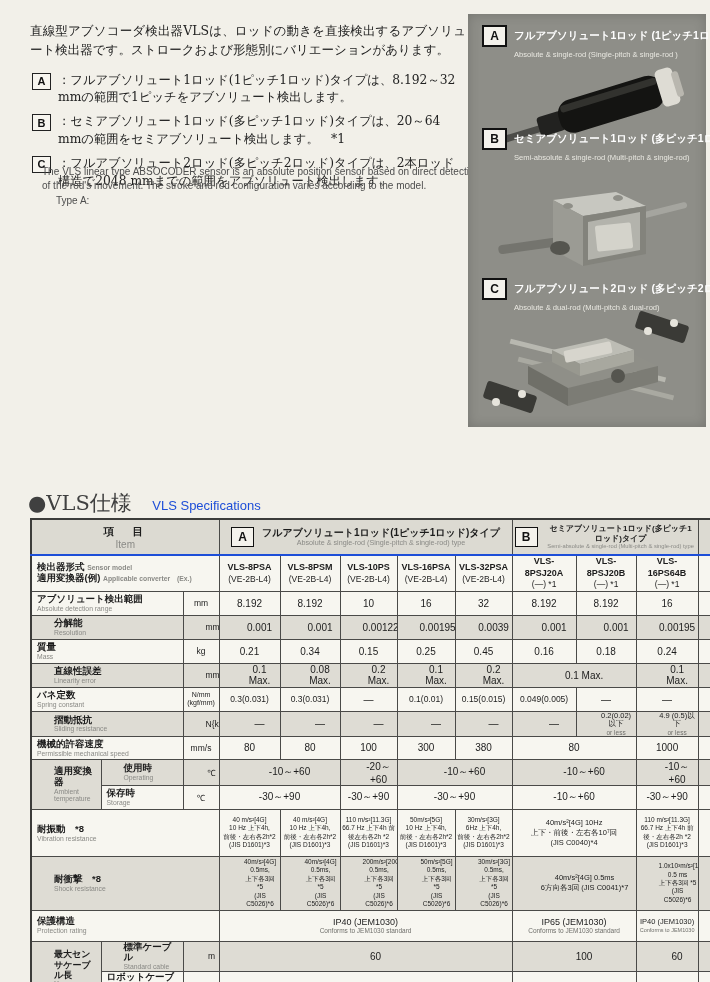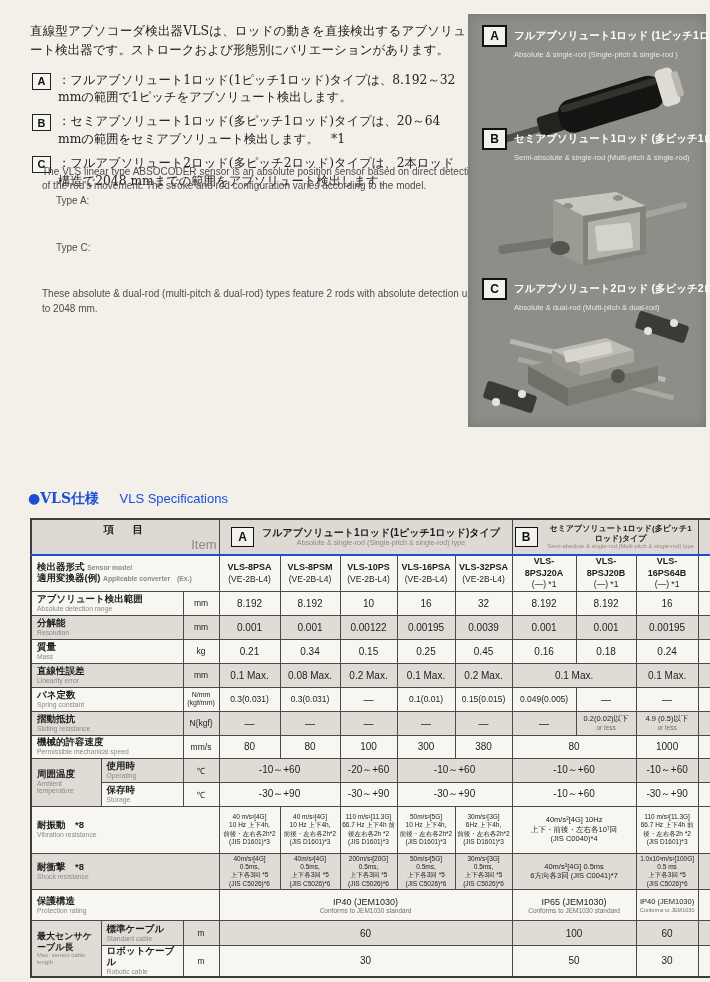--- a/index.html
+++ b/index.html
@@ -28,48 +28,48 @@
   .ph-head{position:absolute;left:14px;display:flex;}
   .ph-box{flex:0 0 auto;width:21px;height:18px;border:2px solid #111;background:#f4f2ec;color:#111;
           font-weight:bold;font-size:12px;display:flex;align-items:center;justify-content:center;margin-right:7px;}
   .ph-titles{line-height:1.1;}
   .ph-jp{font-size:10.5px;font-weight:bold;color:#fff;white-space:nowrap;}
   .ph-en{font-size:7.6px;color:#e9e8e1;margin-top:2px;white-space:nowrap;}
   .ph-img{position:absolute;left:0;width:238px;}
 
   
   .spec-title{position:absolute;left:28px;top:489px;}
-  .spec-title .jp{font-family:"DejaVu Serif",serif;font-weight:bold;font-size:14px;color:#1d4ed8;}
+  .spec-title .jp{font-family:"DejaVu Serif",serif;font-weight:normal;font-size:21px;color:#404040;}
   .spec-title .en{font-size:13px;color:#1d4ed8;margin-left:16px;}
 
   table.tbl{position:absolute;left:30px;top:518px;width:680px;border-collapse:collapse;table-layout:fixed;
             background:#f7f6f0;}
   .tbl td,.tbl th{border:1px solid #4a4a48;padding:0 2px;text-align:center;vertical-align:middle;
                   font-size:10px;font-weight:normal;overflow:hidden;color:#1c1c1c;}
   .tbl{border:2px solid #3c3c3a;}
   tr.hdr td,tr.hdr th{background:#dcdad2;border-bottom:2px solid #1d4ed8;}
-  tr.shade td{background:#dedcd4;}
+  tr.shade td{background:#dedcd4;padding-left:22px;}
   td.lbl,th.lbl{text-align:left;padding-left:5px;}
   .ljp{font-size:9.5px;font-weight:bold;display:block;line-height:1.15;}
   .len{font-size:6.8px;color:#8a8a86;display:block;line-height:1.1;}
   td.unit{font-size:8.5px;padding:0 1px;}
   td.unit .small2{font-size:7px;display:block;line-height:1.1;}
   .mname{font-size:9px;font-weight:bold;display:block;line-height:1.3;}
   .mconv{font-size:8.5px;display:block;line-height:1.3;}
   td.ml{font-size:6.5px;line-height:1.3;white-space:pre-line;padding:1px 1px;}
   .cellmain{display:block;font-size:9px;line-height:1.15;}
   .cellsub{display:block;font-size:6.5px;color:#6f6f6b;line-height:1.1;}
   td.cut{border-right:0;}
   .grp{display:flex;align-items:center;justify-content:center;}
   .grp .ph-box{border-width:1.5px;background:#f4f2ec;margin-right:8px;}
   .grp-jp{font-size:10px;font-weight:bold;display:block;line-height:1.2;}
   .grp-jp.small{font-size:8px;}
   .grp-en{font-size:7.2px;color:#8a8a86;display:block;line-height:1.1;}
   .itemhead-jp{font-size:10.5px;font-weight:bold;display:block;letter-spacing:4px;}
-  .itemhead-en{font-size:13px;color:#8a8a86;display:block;text-align:right;}
+  .itemhead-en{font-size:10px;color:#8a8a86;display:block;}
 </style>
 </head>
 <body>
 
 <div class="page">
 
   <div class="intro">
     <p class="intro-para">直線型アブソコーダ検出器VLSは、ロッドの動きを直接検出するアブソリュート検出器です。ストロークおよび形態別にバリエーションがあります。</p>
     <div class="abc-list">
       <div class="abc-item">
@@ -84,24 +84,20 @@
         <span class="abc-box">C</span>
         <p class="abc-text">：フルアブソリュート2ロッド(多ピッチ2ロッド)タイプは、2本ロッド構造で2048 mmまでの範囲をアブソリュート検出します。</p>
       </div>
     </div>
   </div>
 
   <div class="eng">
     <p class="eng-para">The VLS linear type ABSOCODER sensor is an absolute position sensor based on direct detection of the rod's movement. The stroke and rod configuration varies according to the model.</p>
     <div class="eng-type">
       <span class="eng-type-label">Type A:</span>
-    </div>
-    <div class="eng-type">
-      <span class="eng-type-label">Type C:</span>
-      <p class="eng-type-text">These absolute &amp; dual-rod (multi-pitch &amp; dual-rod) types feature 2 rods with absolute detection up to 2048 mm.</p>
     </div>
   </div>
 
   <div class="panel">
 
     <div class="ph-head" style="top:11px">
       <span class="ph-box">A</span>
       <span class="ph-titles">
         <span class="ph-jp">フルアブソリュート1ロッド (1ピッチ1ロッド)</span>
         <span class="ph-en">Absolute &amp; single-rod (Single-pitch &amp; single-rod )</span>
@@ -375,21 +371,21 @@
       <td>100</td>
       <td>300</td>
       <td>380</td>
       <td colspan="2">80</td>
       <td>1000</td>
       <td class="cut"></td>
     </tr>
 
     <tr class="shade" style="height:24px">
       <td rowspan="2" class="lbl">
-        <span class="ljp">周囲温度</span>
+        <span class="ljp">適用変換器</span>
             <span class="len">Ambient temperature</span>
       </td>
       <td class="lbl">
         <span class="ljp">使用時</span>
             <span class="len">Operating</span>
       </td>
       <td class="unit">℃</td>
       <td colspan="2">-10～+60</td>
       <td>-20～+60</td>
       <td colspan="2">-10～+60</td>

